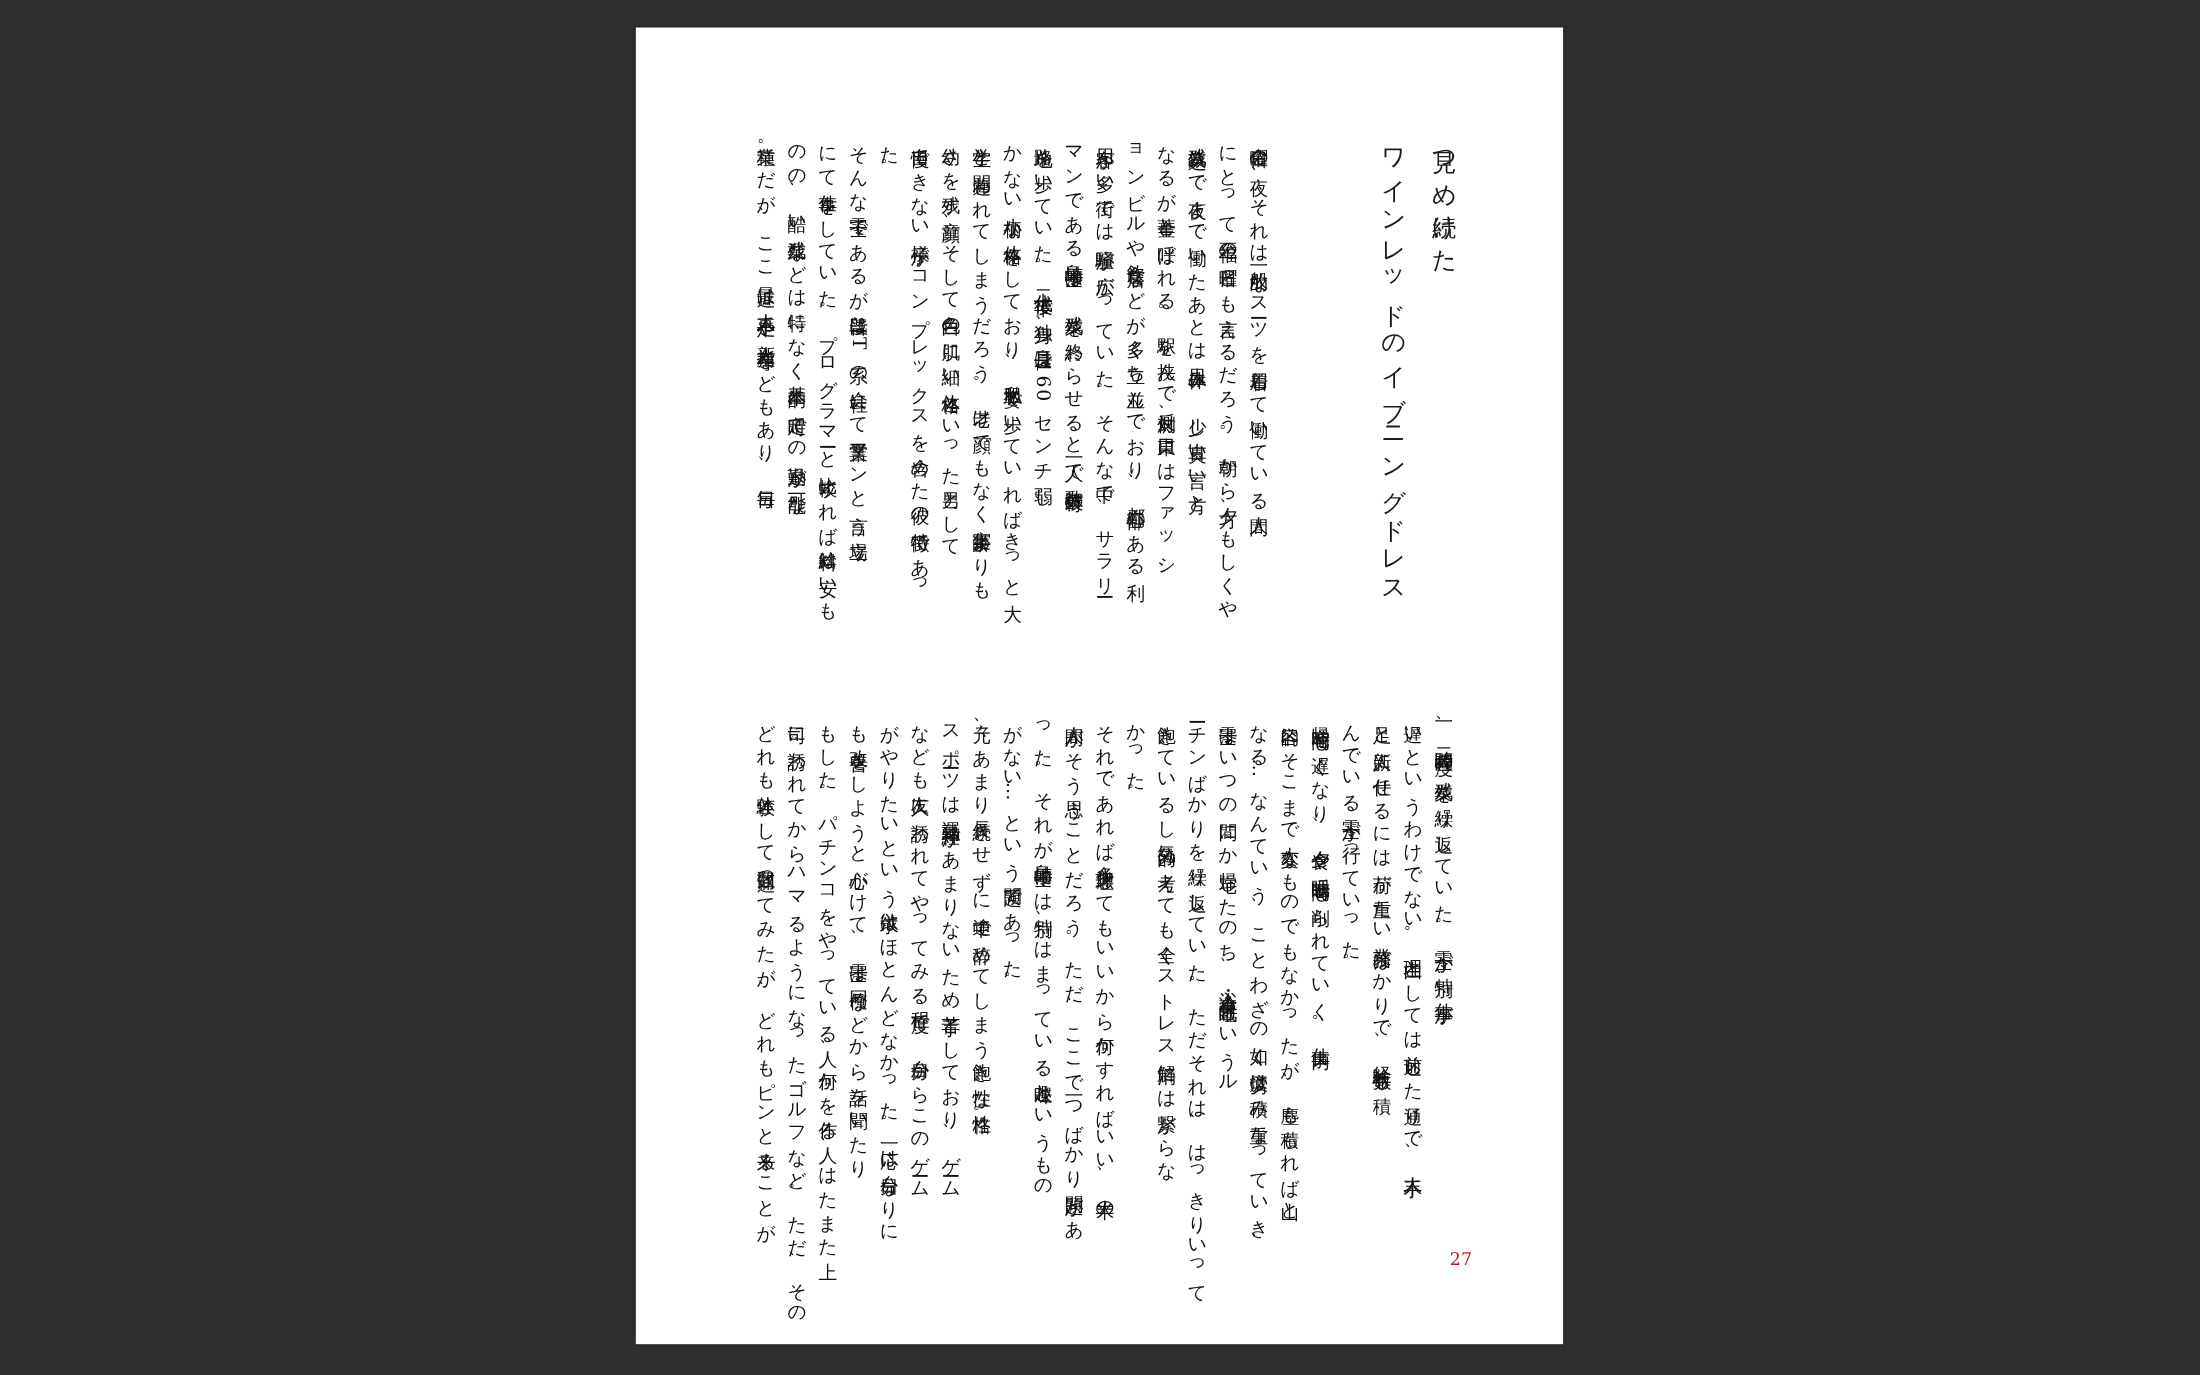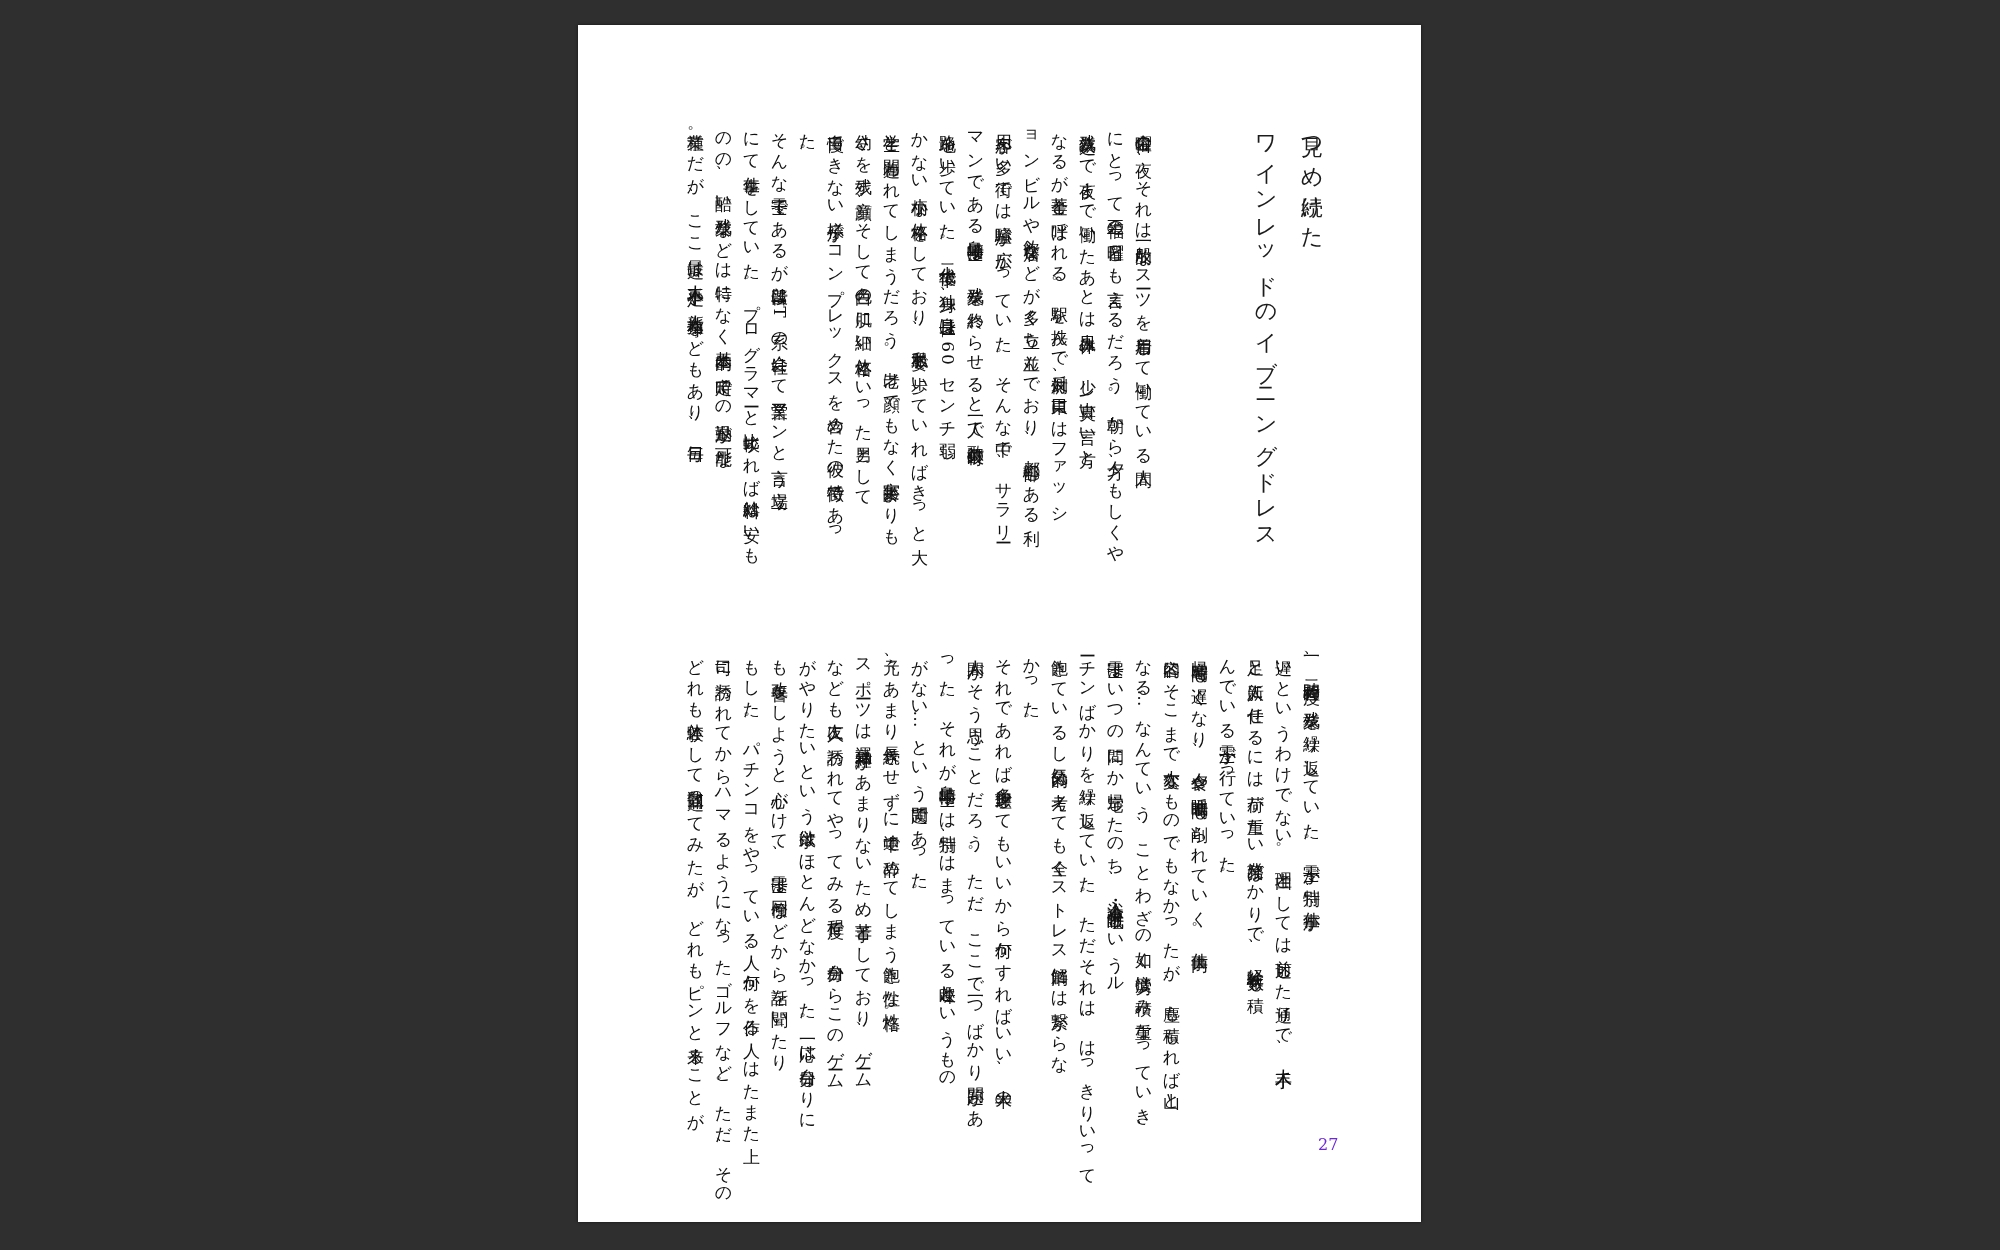--- a/index.html
+++ b/index.html
@@ -61,21 +61,21 @@
     .col {
       display: block;
       white-space: nowrap;
     }
     .page-number {
       position: absolute;
       left: 740px;
       top: 1110px;
       font-family: "DejaVu Serif", "Liberation Serif", serif;
       font-size: 16px;
-      color: #6d28d9;
+      color: #b91c1c;
     }
   </style>
 </head>
 <body>
 
 <div class="page">
 
   <div class="title-block">
     <span class="title-line">見つめ続けた</span>
     <span class="title-line">ワインレッドのイブニングドレス</span>

